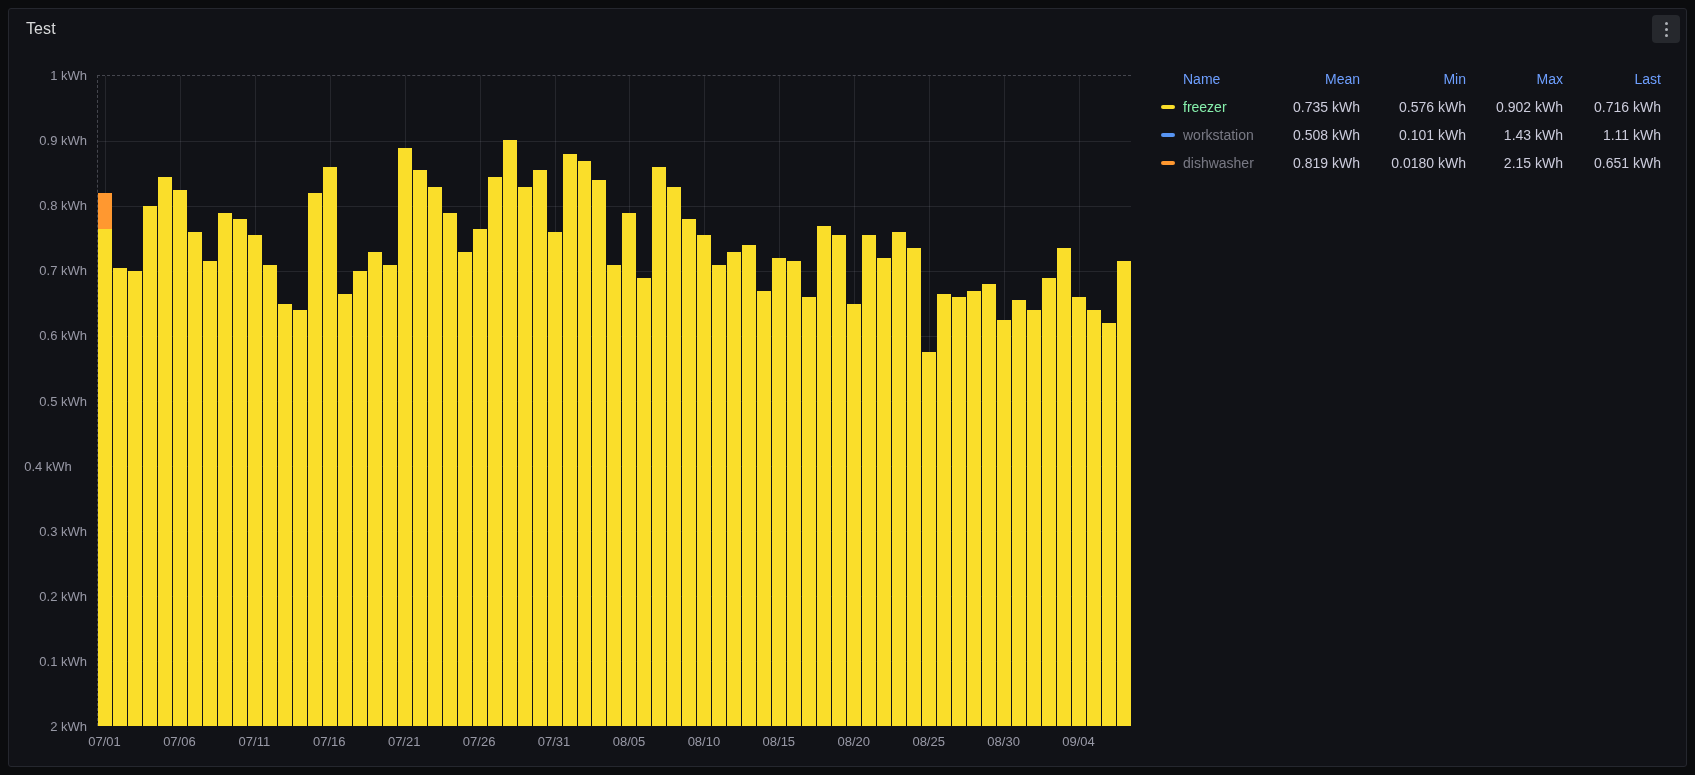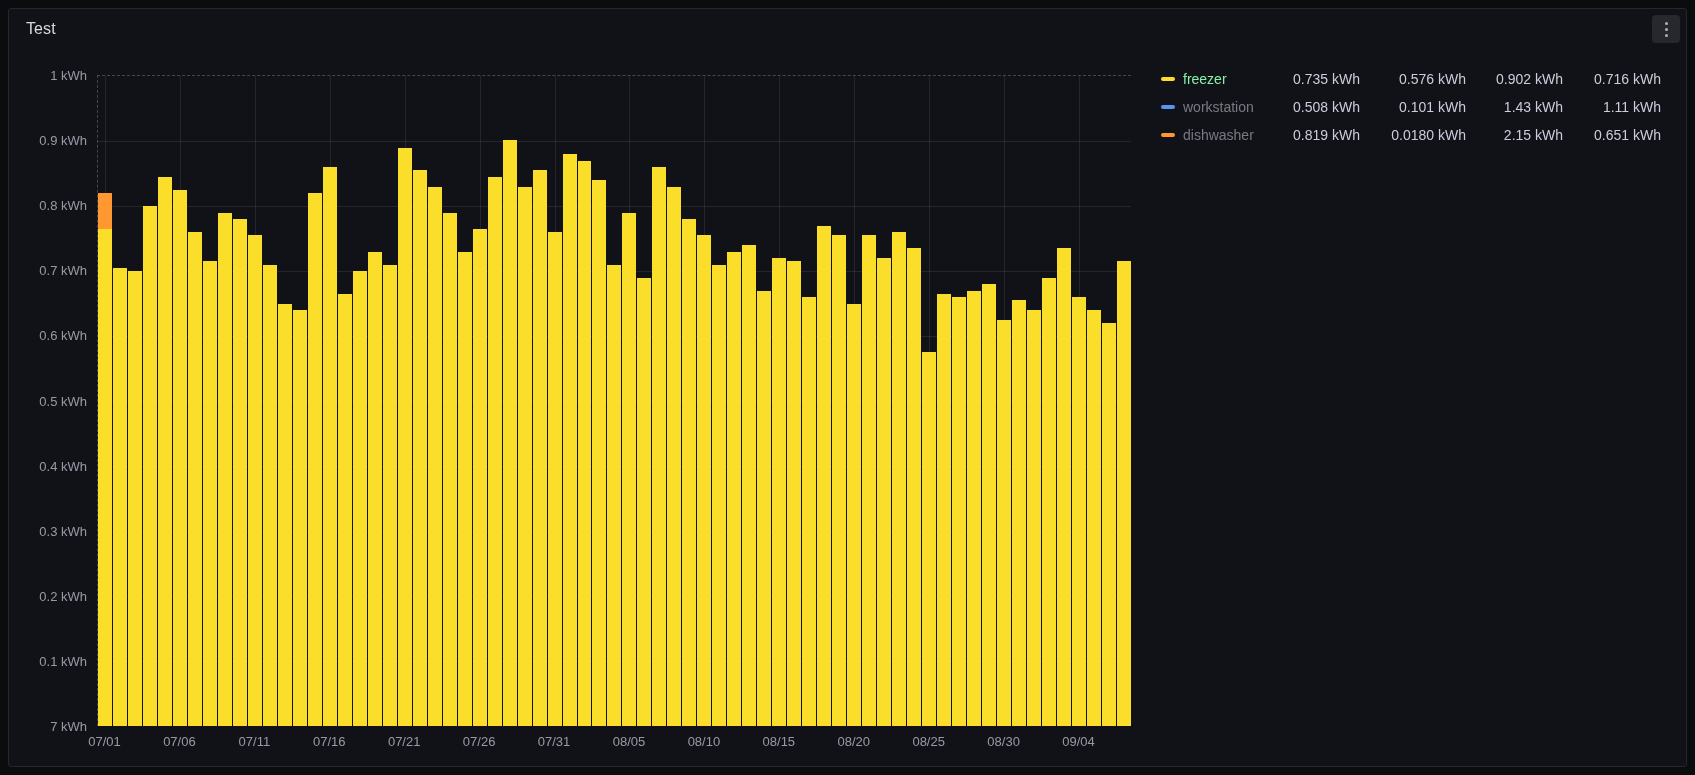--- a/index.html
+++ b/index.html
@@ -175,25 +175,25 @@
 
   <div class="kebab-btn">
     <span class="kebab-icon" style="display:flex;flex-direction:column;gap:3px;align-items:center;">
       <i></i>
         <i></i>
         <i></i>
     </span>
   </div>
 
   <div class="y-axis">
-      <div class="y-tick-label" style="top: 100%;">7 kWh</div>
+      <div class="y-tick-label" style="top: 100%;">2 kWh</div>
       <div class="y-tick-label" style="top: 90%;">0.1 kWh</div>
       <div class="y-tick-label" style="top: 80%;">0.2 kWh</div>
       <div class="y-tick-label" style="top: 70%;">0.3 kWh</div>
-      <div class="y-tick-label" style="top: 60%;">0.4 kWh</div>
+      <div class="y-tick-label" style="top: 60%; text-align: center;">0.4 kWh</div>
       <div class="y-tick-label" style="top: 50%;">0.5 kWh</div>
       <div class="y-tick-label" style="top: 40%;">0.6 kWh</div>
       <div class="y-tick-label" style="top: 30%;">0.7 kWh</div>
       <div class="y-tick-label" style="top: 20%;">0.8 kWh</div>
       <div class="y-tick-label" style="top: 10%;">0.9 kWh</div>
       <div class="y-tick-label" style="top: 0%;">1 kWh</div>
     </div>
 
   <div class="plot">
       <div class="gridline-h" style="top: 90%;"></div>
@@ -306,20 +306,27 @@
       <div class="x-tick-label" style="left: 51.4493%;">08/05</div>
       <div class="x-tick-label" style="left: 58.6957%;">08/10</div>
       <div class="x-tick-label" style="left: 65.942%;">08/15</div>
       <div class="x-tick-label" style="left: 73.1884%;">08/20</div>
       <div class="x-tick-label" style="left: 80.4348%;">08/25</div>
       <div class="x-tick-label" style="left: 87.6812%;">08/30</div>
       <div class="x-tick-label" style="left: 94.9275%;">09/04</div>
     </div>
 
   <div class="legend">
+    <div class="legend-header">
+        <div class="c-name">Name</div>
+        <div class="c-mean c-num">Mean</div>
+        <div class="c-min c-num">Min</div>
+        <div class="c-max c-num">Max</div>
+        <div class="c-last c-num">Last</div>
+      </div>
     <div id="legend-rows">
         <div class="legend-row">
           <div class="c-name">
             <span class="swatch" style="background: rgb(250, 222, 42);"></span>
             <span class="series-name active">freezer</span>
           </div>
           <div class="c-mean c-num">0.735 kWh</div>
           <div class="c-min c-num">0.576 kWh</div>
           <div class="c-max c-num">0.902 kWh</div>
           <div class="c-last c-num">0.716 kWh</div>

